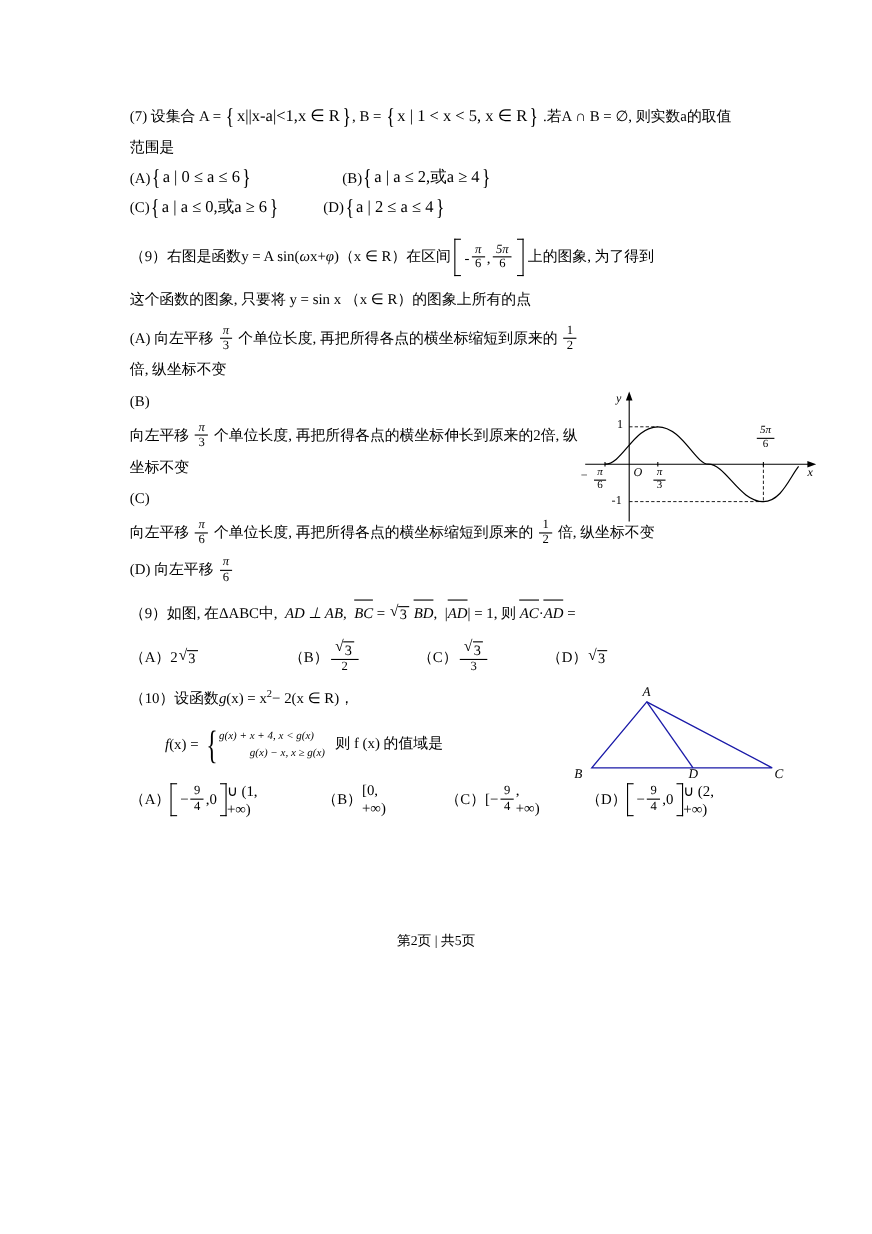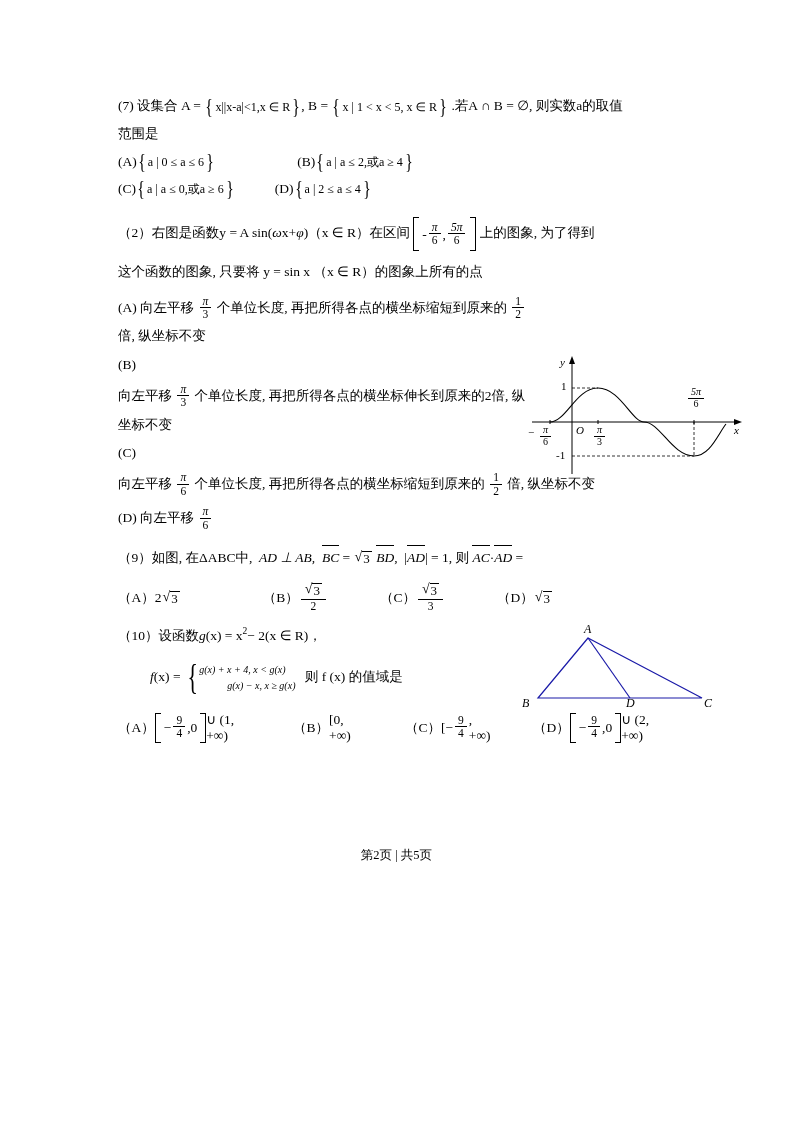--- a/index.html
+++ b/index.html
@@ -100,21 +100,21 @@
     vertical-align: middle;
     font-size: 18px;
     line-height: 1;
   }
   .setbr .cb {
     font-size: 21px;
     line-height: 0.95;
     transform: scaleX(0.75);
     display: inline-block;
   }
-  .setbr .inner { font-size: 12px; padding: 0 1px; }
+  .setbr .inner { font-size: 15px; padding: 0 1px; }
 
   .ital { font-style: italic; }
   .vec {
     display: inline-block;
     position: relative;
     padding-top: 1px;
   }
   .vec::after {
     content: "";
     position: absolute;
@@ -229,21 +229,21 @@
           <span class="cb">{</span>
           <span class="inner">a | 2 ≤ a ≤ 4</span>
           <span class="cb">}</span>
         </span>
       </span>
     </div>
   </div>
 
   <div class="q-block" style="margin-top:18px;">
     <div class="blk">
-      <span>（2）右图是函数y = A sin(</span><span class="ital">ω</span><span>x+</span><span class="ital">φ</span><span>)（x ∈ R）在区间</span>
+      <span>（9）右图是函数y = A sin(</span><span class="ital">ω</span><span>x+</span><span class="ital">φ</span><span>)（x ∈ R）在区间</span>
       <span class="bigbr" style="height:34px;">
         <span class="bk l"></span>
         <span class="inner">
           <span>-</span>
           <span class="frac">
             <span class="num ital">π</span>
             <span class="den">6</span>
           </span>
           <span>,</span>
           <span class="frac">

